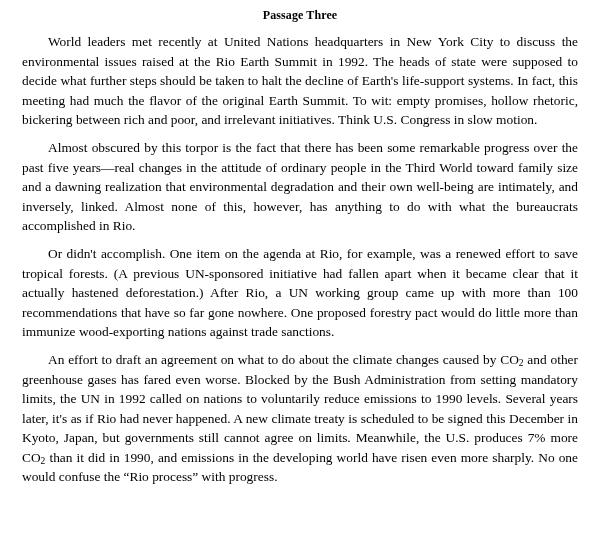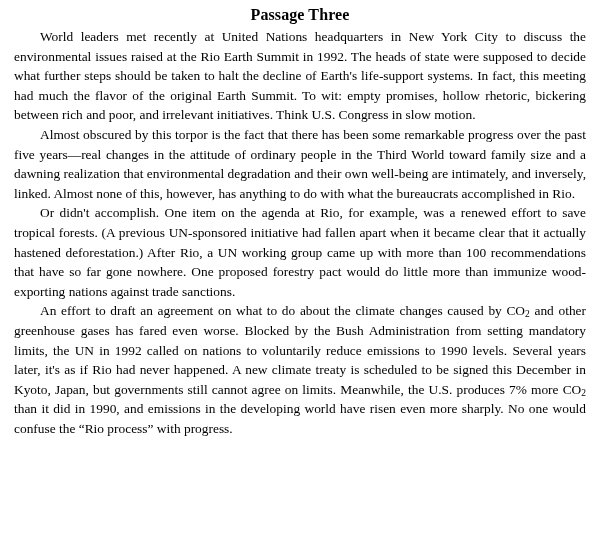--- a/index.html
+++ b/index.html
@@ -17,31 +17,31 @@
     width: 600px;
     height: 535px;
     box-sizing: border-box;
     padding: 6px 14px 0 14px;
     background: #ffffff;
     overflow: hidden;
   }
   .doc-title {
     text-align: center;
     font-weight: bold;
-    font-size: 16px;
+    font-size: 12px;
     line-height: 18px;
     margin: 0 0 3px 0;
     letter-spacing: 0.1px;
   }
   .para {
     text-align: justify;
     text-justify: inter-word;
     font-size: 13.4px;
     line-height: 19.6px;
-    margin: 0;
+    margin: 8px;
     text-indent: 26px;
     hyphens: none;
   }
   sub {
     font-size: 9.5px;
     vertical-align: -0.25em;
     line-height: 0;
   }
 </style>
 </head>

